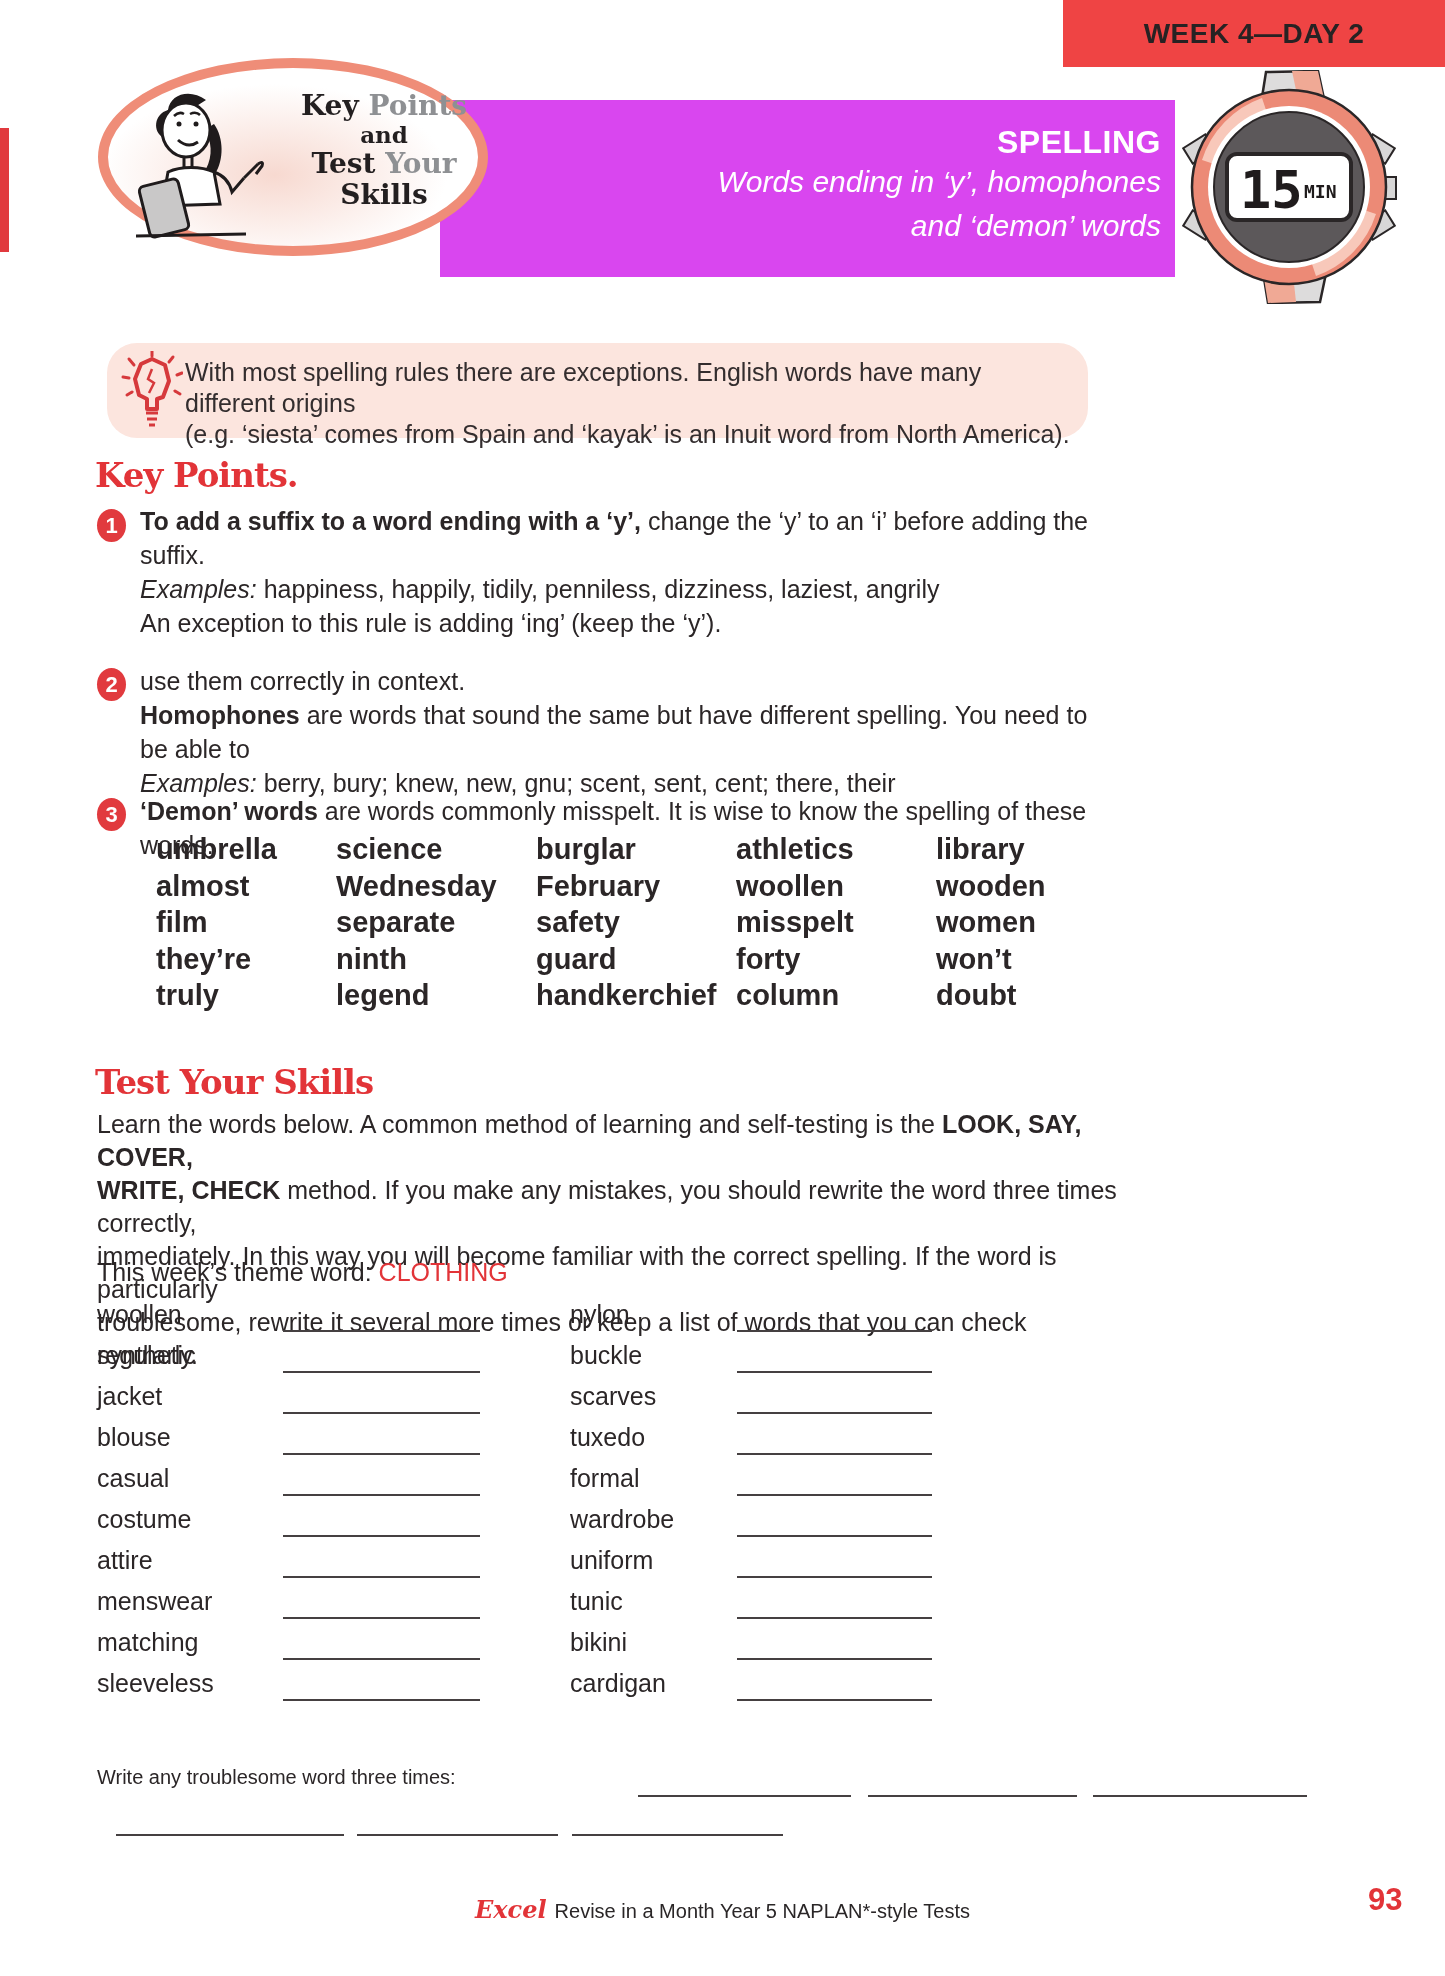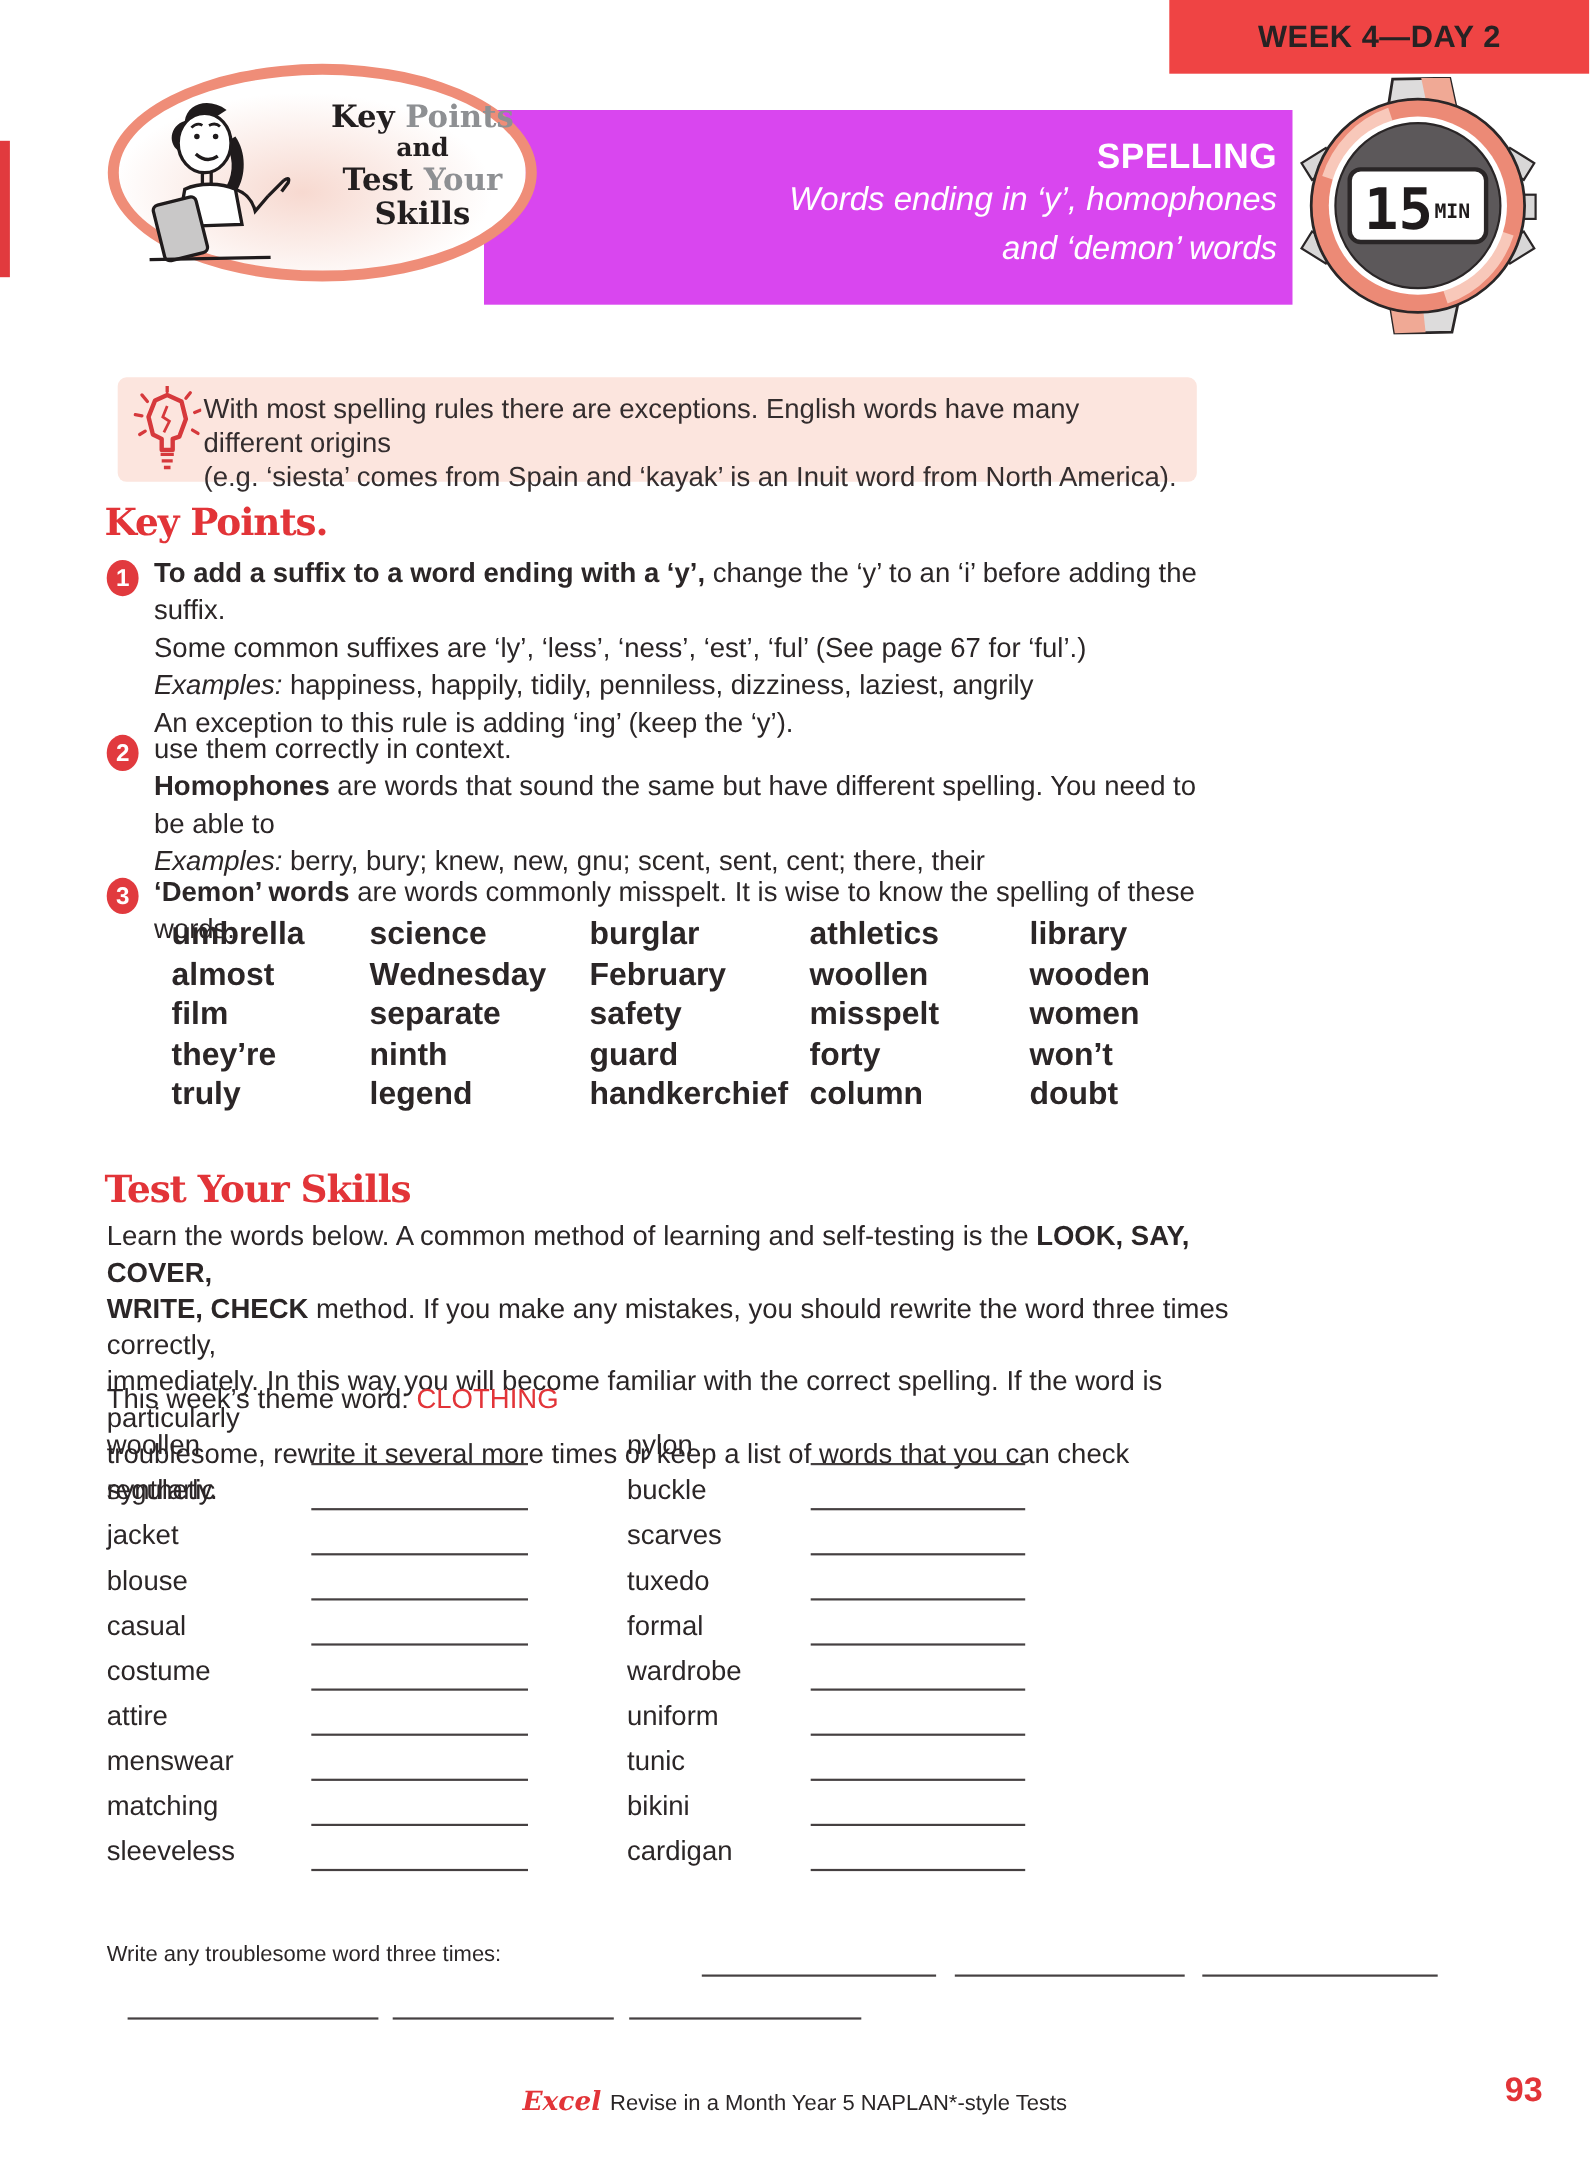--- a/index.html
+++ b/index.html
@@ -29,21 +29,21 @@
   .badge-text .l1,.badge-text .l3,.badge-text .l4{font-size:28px;}
   .badge-text .l2{font-size:23px;line-height:27px;}
   .bk{color:#231f20;}
   .gy{color:#8e9093;}
 
   
   .watch{position:absolute;left:1180px;top:70px;width:218px;height:234px;z-index:4;}
 
   
   .tip-box{position:absolute;left:107px;top:343px;width:981px;height:95px;background:#fce5de;
-        border-radius:8px;}
+        border-radius:30px;}
   .tip-bulb{position:absolute;left:14px;top:8px;width:62px;height:80px;}
   .tip-text{position:absolute;left:78px;top:14px;width:890px;font-size:25px;line-height:31px;color:#332d2e;}
 
   .fancy{font-family:"DejaVu Serif", serif;font-weight:bold;color:#e23438;}
   .h-keypoints{position:absolute;left:95px;top:455px;font-size:34px;letter-spacing:-1px;margin:0;}
   .h-skills{position:absolute;left:95px;top:1062px;font-size:34px;letter-spacing:-1px;margin:0;}
 
   .num-circle{position:absolute;width:29px;height:33px;background:#e13a3e;border-radius:50%;
         color:#fff;font-weight:bold;font-size:22px;display:flex;align-items:center;justify-content:center;}
   .point-text{position:absolute;left:140px;width:960px;font-size:25px;color:#2b2627;}
@@ -158,21 +158,20 @@
       <div>With most spelling rules there are exceptions. English words have many different origins</div>
       <div>(e.g. ‘siesta’ comes from Spain and ‘kayak’ is an Inuit word from North America).</div>
     </div>
   </div>
 
   <h2 class="fancy h-keypoints">Key Points.</h2>
 
   <div class="num-circle" style="left:97px;top:509px;">1</div>
   <div class="point-text pt1">
       <div><span class="seg-b">To add a suffix to a word ending with a ‘y’,</span><span class="seg-n"> change the ‘y’ to an ‘i’ before adding the suffix.</span></div>
-      <div><span class="seg-n">Some common suffixes are ‘ly’, ‘less’, ‘ness’, ‘est’, ‘ful’ (See page 67 for ‘ful’.)</span></div>
       <div><span class="seg-i">Examples:</span><span class="seg-n"> happiness, happily, tidily, penniless, dizziness, laziest, angrily</span></div>
       <div><span class="seg-n">An exception to this rule is adding ‘ing’ (keep the ‘y’).</span></div>
     </div>
 
   <div class="num-circle" style="left:97px;top:668px;">2</div>
   <div class="point-text pt2">
       <div><span class="seg-n">use them correctly in context.</span></div>
       <div><span class="seg-b">Homophones</span><span class="seg-n"> are words that sound the same but have different spelling. You need to be able to</span></div>
       <div><span class="seg-i">Examples:</span><span class="seg-n"> berry, bury; knew, new, gnu; scent, sent, cent; there, their</span></div>
     </div>

